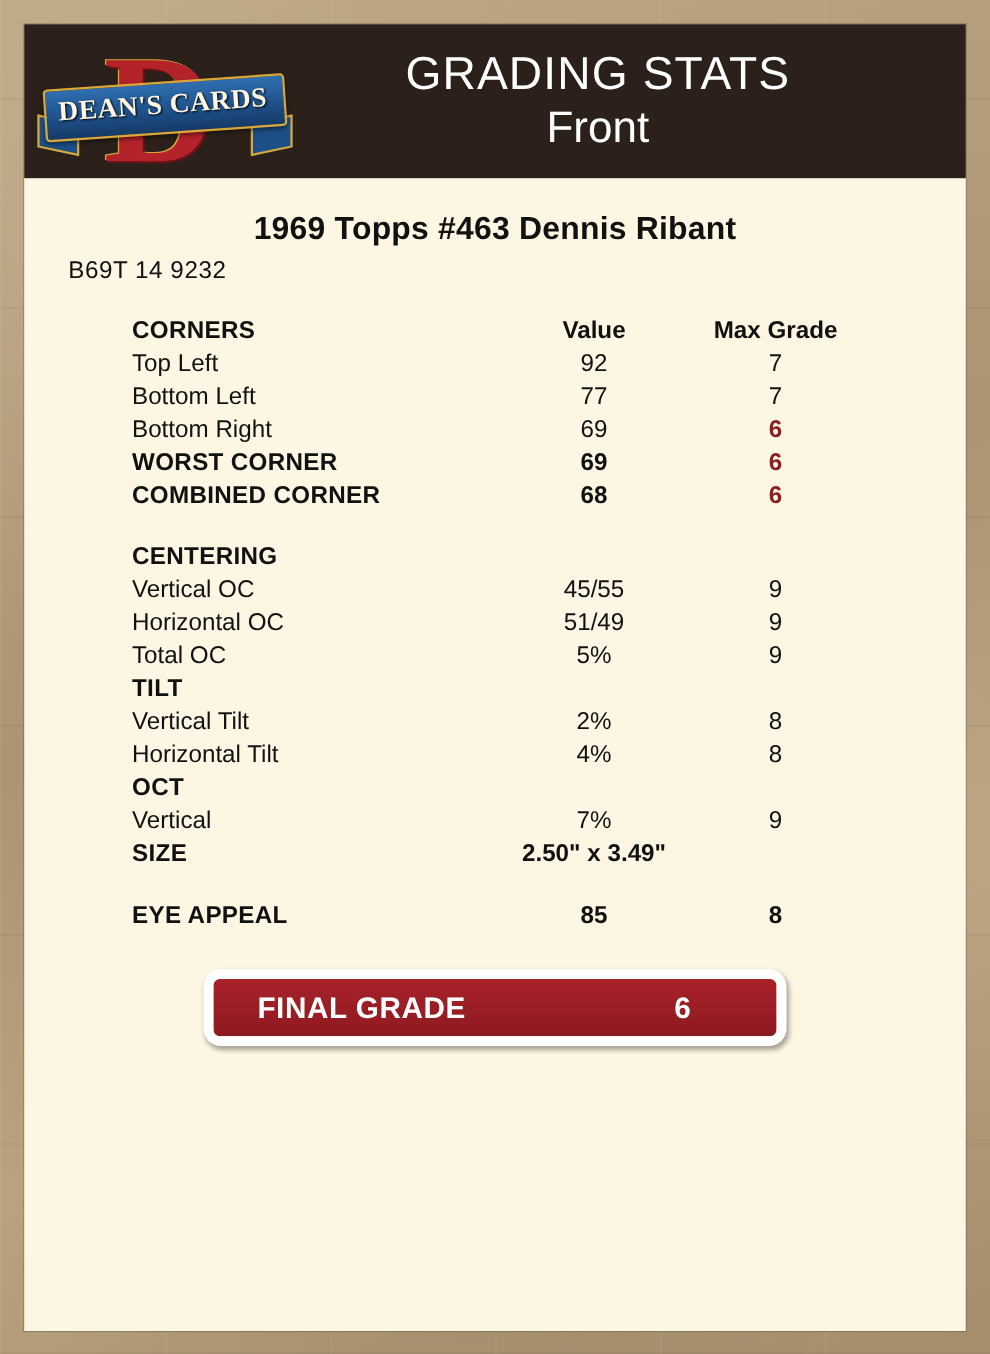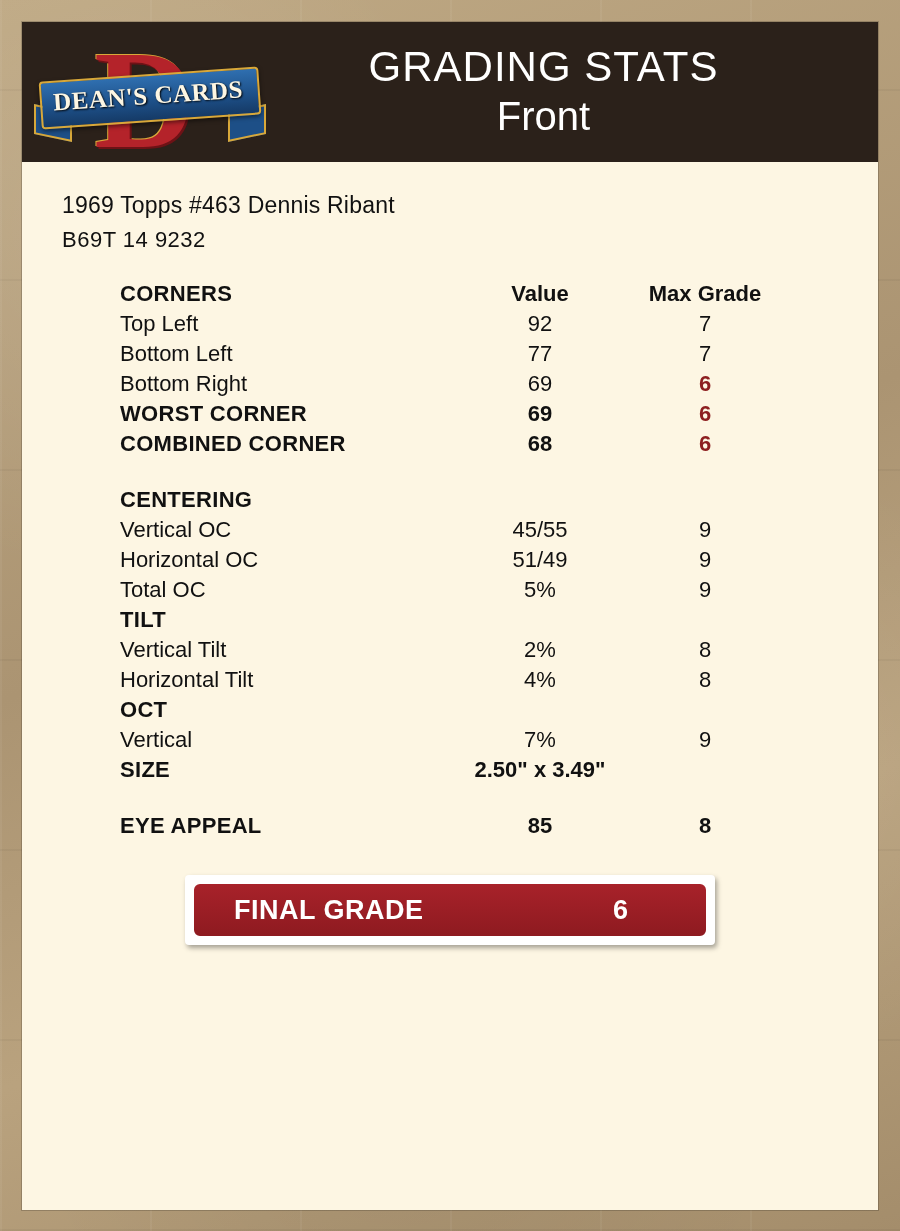--- a/index.html
+++ b/index.html
@@ -126,23 +126,23 @@
     font-size: 40px;
     font-weight: normal;
     margin-top: 4px;
   }
 
   
   .body {
     padding: 30px 40px 0 40px;
   }
   .card-title {
-    text-align: left;
-    font-size: 23px;
-    font-weight: normal;
+    text-align: center;
+    font-size: 29px;
+    font-weight: bold;
     color: #111;
     letter-spacing: 0.2px;
   }
   .card-serial {
     text-align: left;
     font-size: 22px;
     color: #111;
     margin-top: 8px;
     letter-spacing: 0.5px;
   }
@@ -181,21 +181,21 @@
     text-align: center;
     font-size: 22px;
     
   }
 
   
   .final-wrap {
     margin: 34px auto 0 auto;
     width: 516px;
     background: #ffffff;
-    border-radius: 4px;
+    border-radius: 16px;
     padding: 7px;
     box-shadow: 2px 3px 5px rgba(0,0,0,0.35);
   }
   .final-bar {
     background: linear-gradient(180deg, #a8222a 0%, #8e1a20 100%);
     border: 2px solid #ffffff;
     border-radius: 8px;
     height: 52px;
     display: flex;
     align-items: center;

